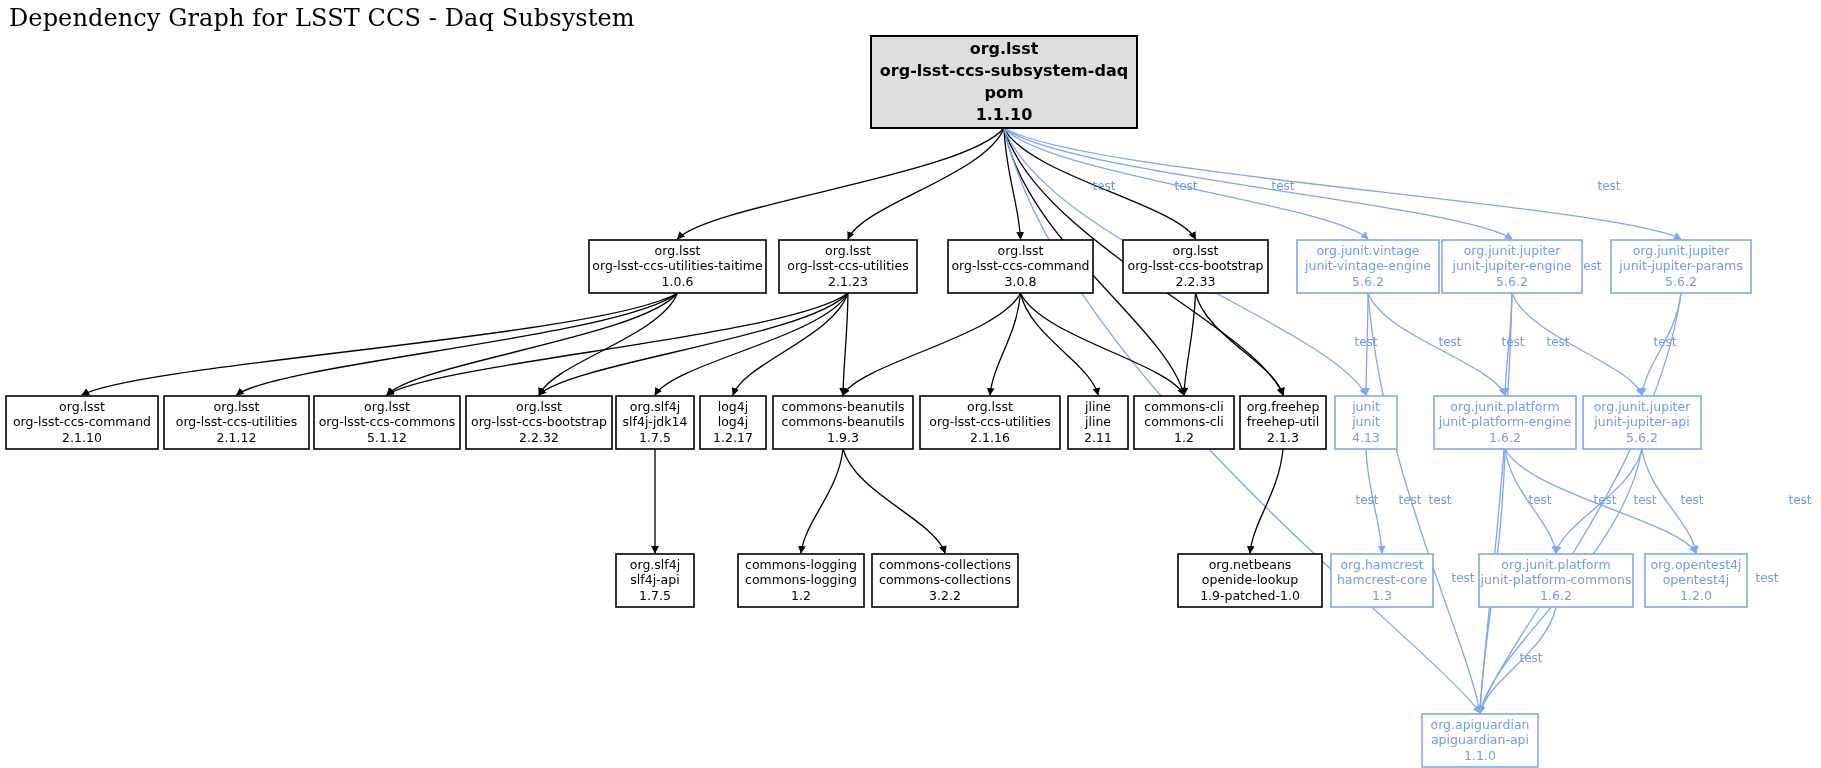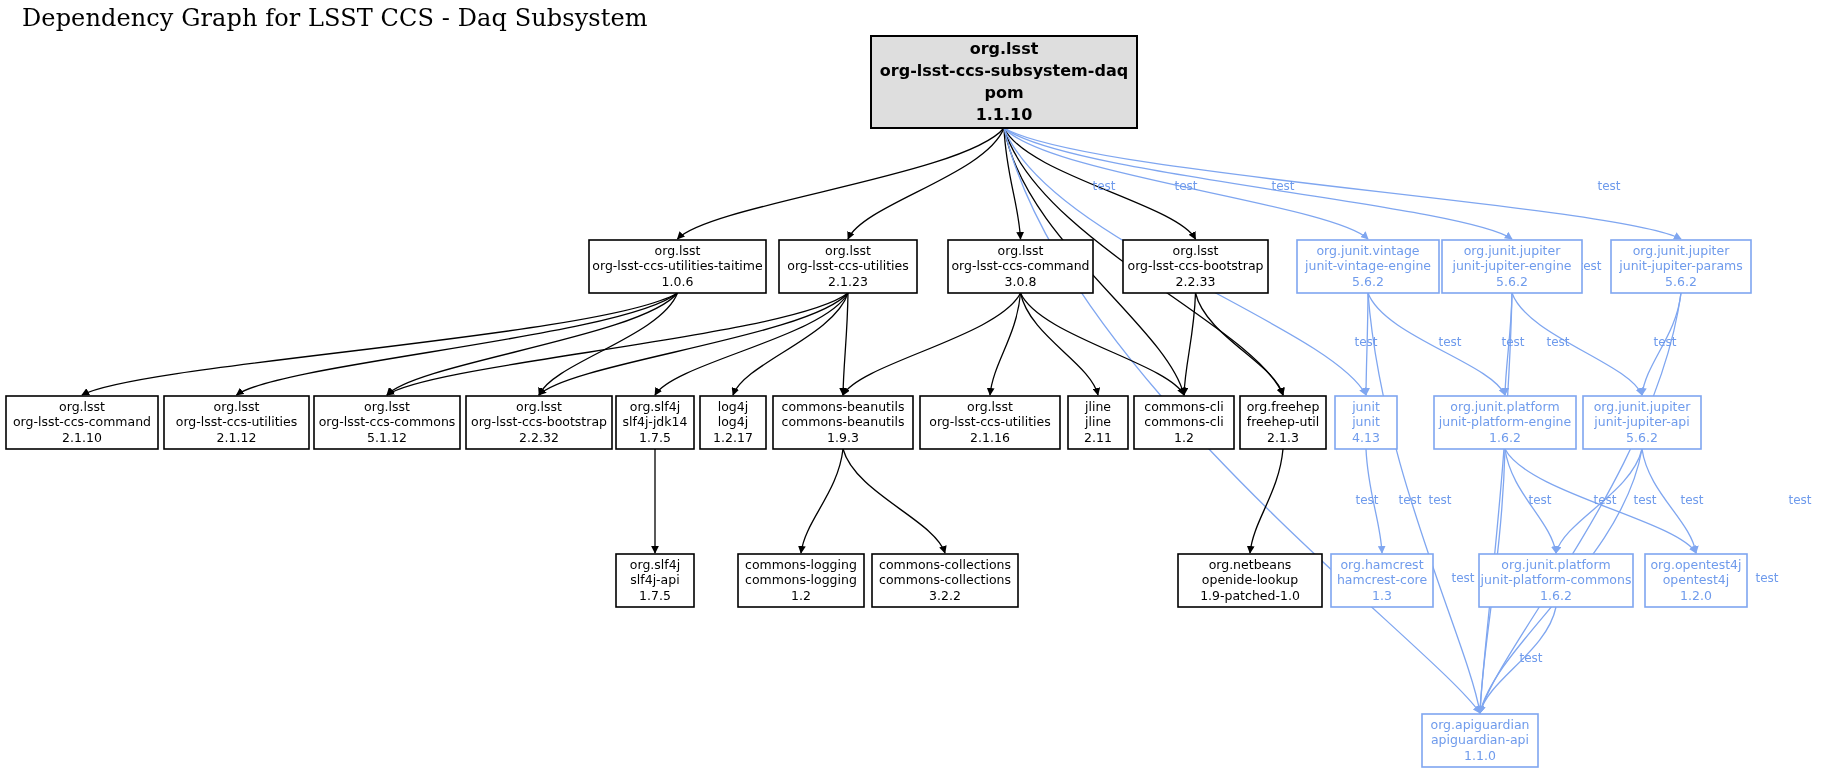--- a/index.html
+++ b/index.html
@@ -8,21 +8,21 @@
     background: #ffffff;
   }
   body {
     width: 1821px;
     height: 768px;
     overflow: hidden;
     font-family: "DejaVu Sans", sans-serif;
   }
   #page-title {
     position: absolute;
-    left: 22px;
+    left: 9px;
     top: 4px;
     font-family: "DejaVu Serif", "Liberation Serif", serif;
     font-size: 24px;
     color: #000000;
     white-space: nowrap;
     letter-spacing: 0.1px;
   }
   #graph-canvas {
     position: absolute;
     left: 0;

